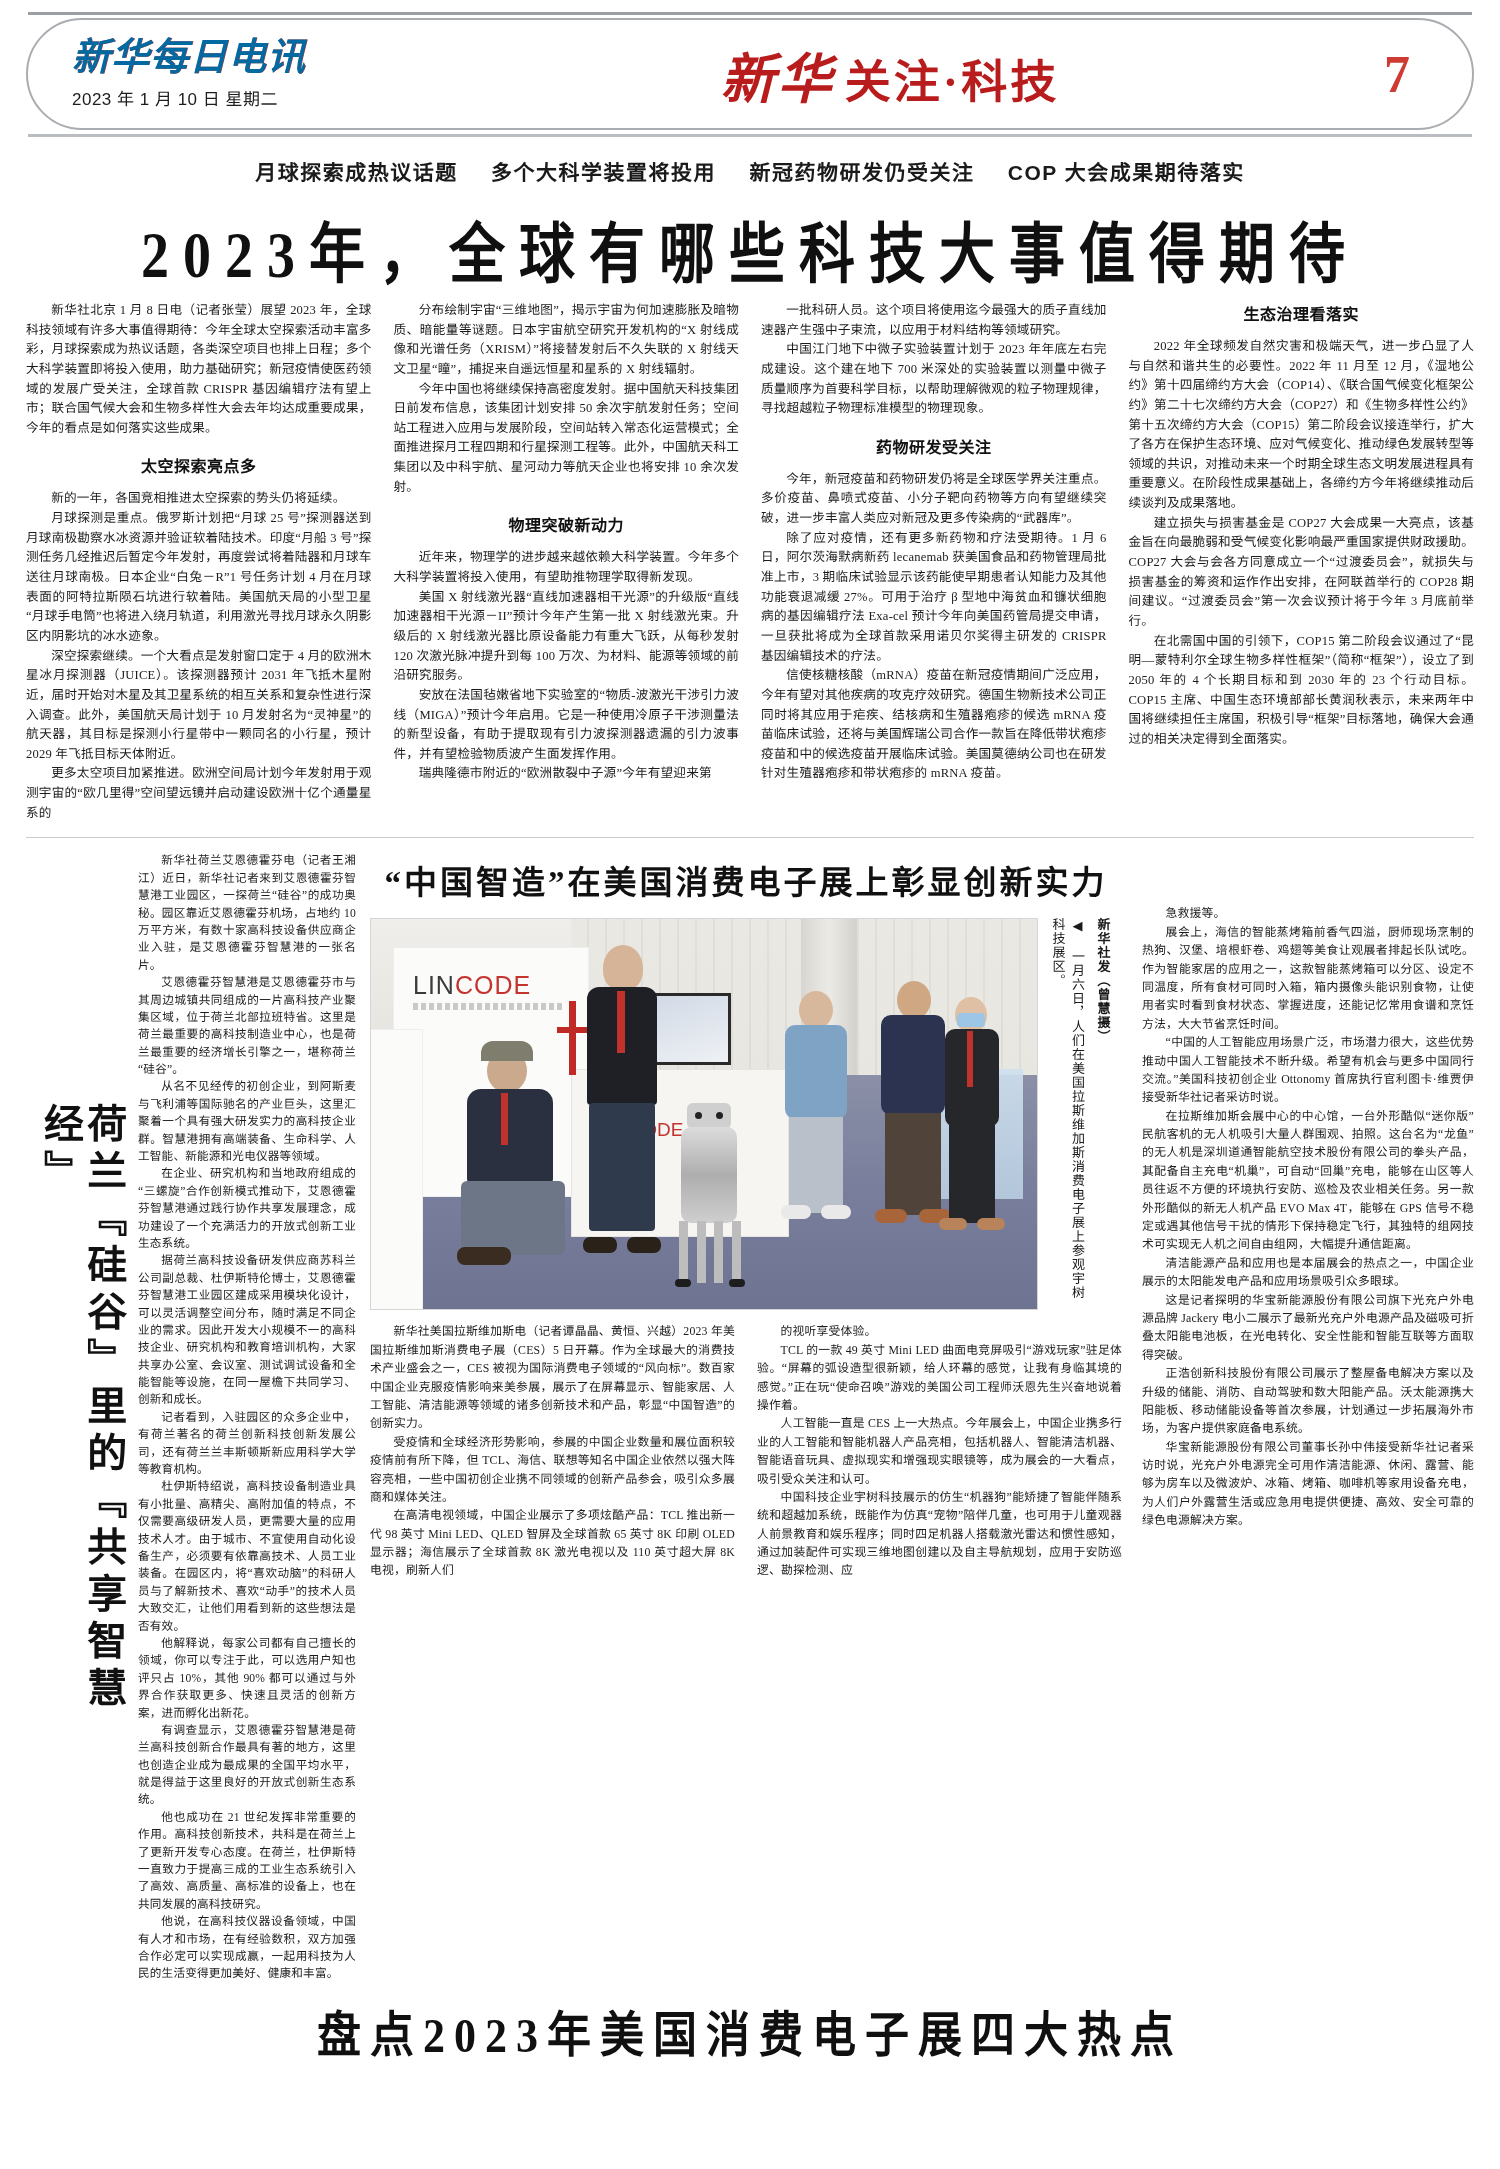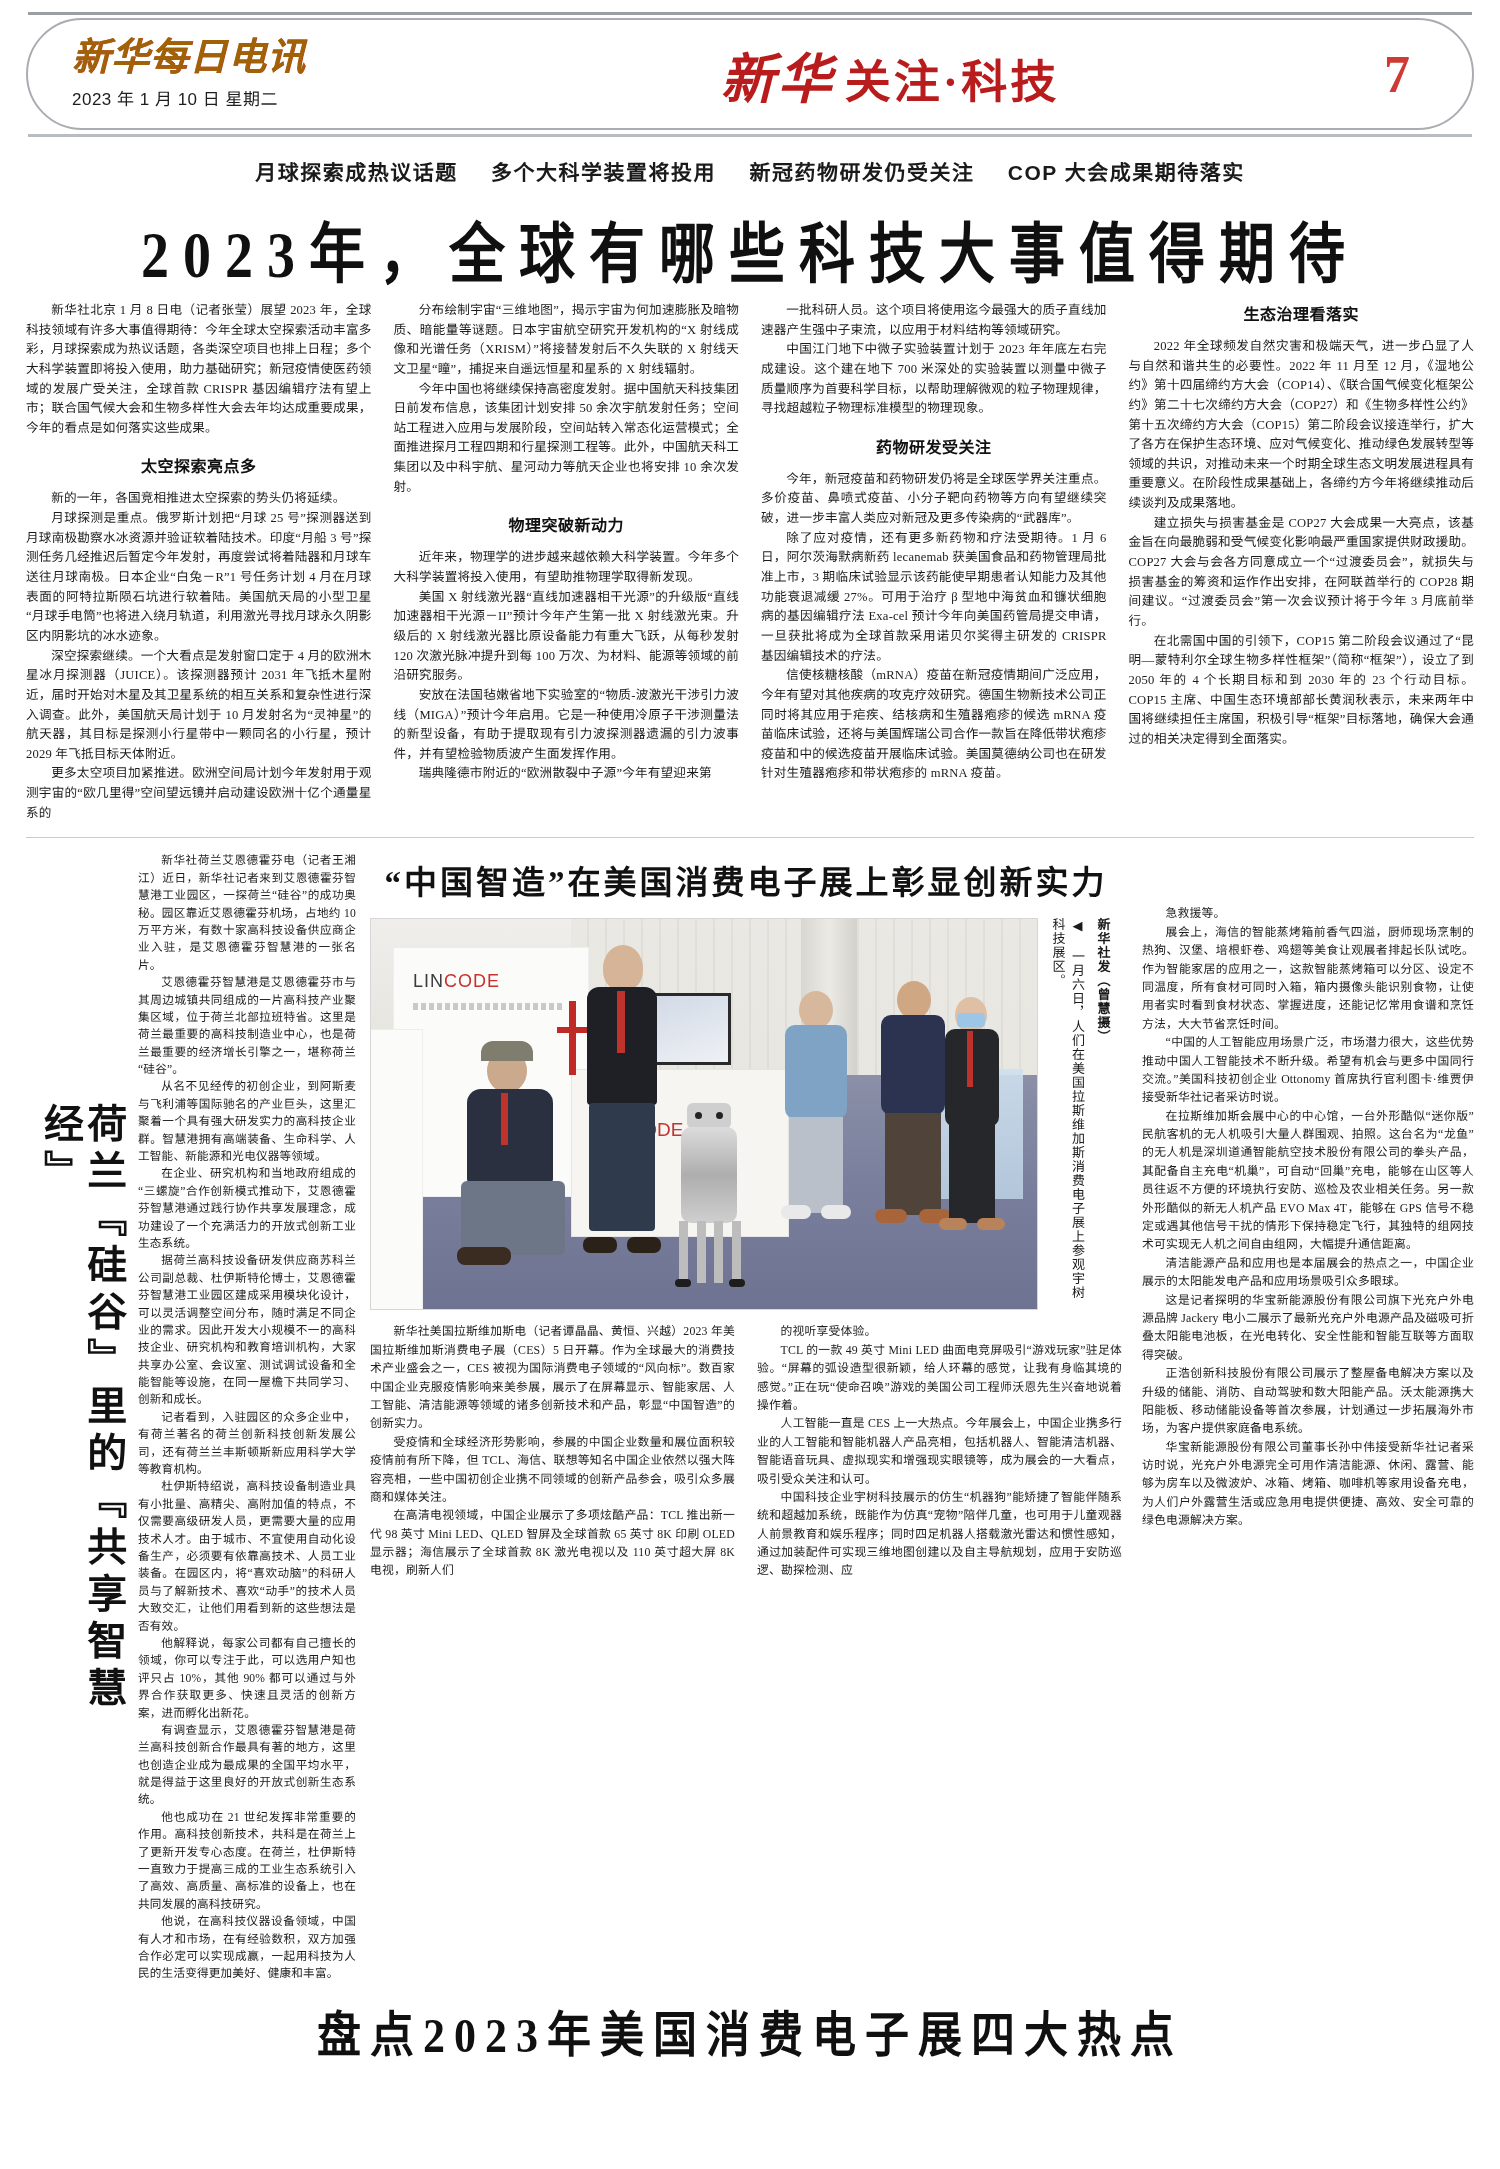--- a/index.html
+++ b/index.html
@@ -23,21 +23,21 @@
     border:2px solid #a9acb1;
     border-radius:56px;
     background:#fff;
     display:flex; align-items:center;
   }
   .mh-left { padding-left:44px; width:430px; }
   .mh-logo {
     font-family:"Liberation Serif","DejaVu Serif",serif;
     font-weight:bold;
     font-size:38px;
-    color:#a16207;
+    color:#0369a1;
     letter-spacing:1px;
     line-height:1.05;
     font-style:italic;
     text-shadow:0.5px 0 0 #c8342f;
   }
   .mh-date {
     font-family:"Liberation Sans","DejaVu Sans",sans-serif;
     font-size:17px; color:#1d1d1d; margin-top:7px; letter-spacing:.5px;
   }
   .mh-center { flex:1; display:flex; justify-content:center; align-items:center; }
@@ -161,21 +161,21 @@
     position:absolute; left:22px; top:28px; width:196px; height:250px;
     background:#fbfbfa; border:1px solid #eee;
   }
   .ph-banner2 {
     position:absolute; left:-26px; top:110px; width:78px; height:300px;
     background:#fbfbfa; border:1px solid #eee;
   }
   .ph-lin {
     position:absolute; left:42px; top:52px;
     font-family:"Liberation Sans","DejaVu Sans",sans-serif;
-    font-size:18px; letter-spacing:1px; color:#3b3b3b; font-weight:300;
+    font-size:25px; letter-spacing:1px; color:#3b3b3b; font-weight:300;
   }
   .ph-lin i { color:#c4332e; font-style:normal; }
   .ph-lin-sub{
     position:absolute; left:42px; top:84px; width:150px; height:7px;
     background:repeating-linear-gradient(90deg,#c9c9c9 0 5px,transparent 5px 8px);
   }
   .ph-booth {
     position:absolute; left:200px; top:150px; width:218px; height:168px;
     background:#f6f5f2; border:1px solid #e6e5e1;
   }

